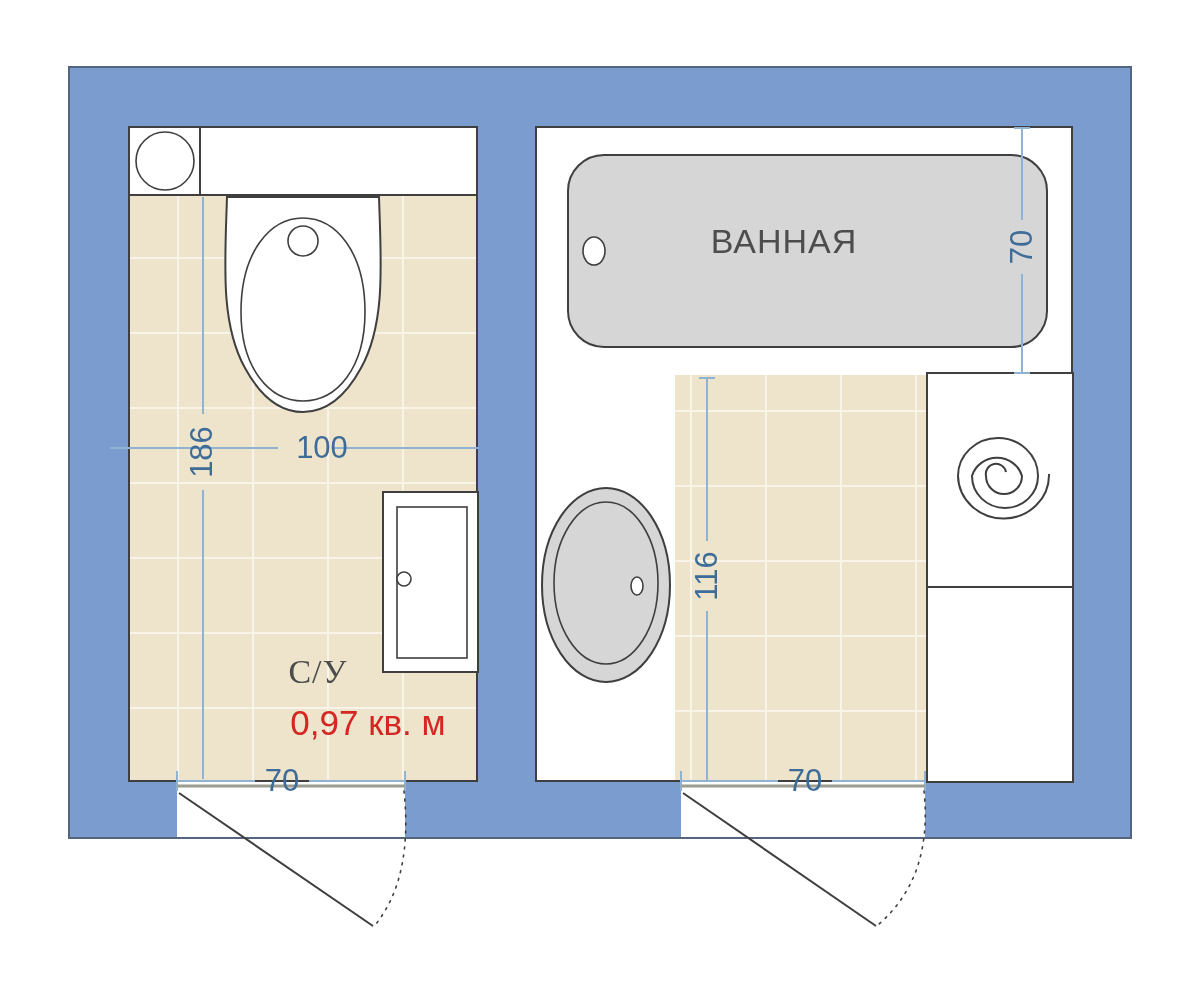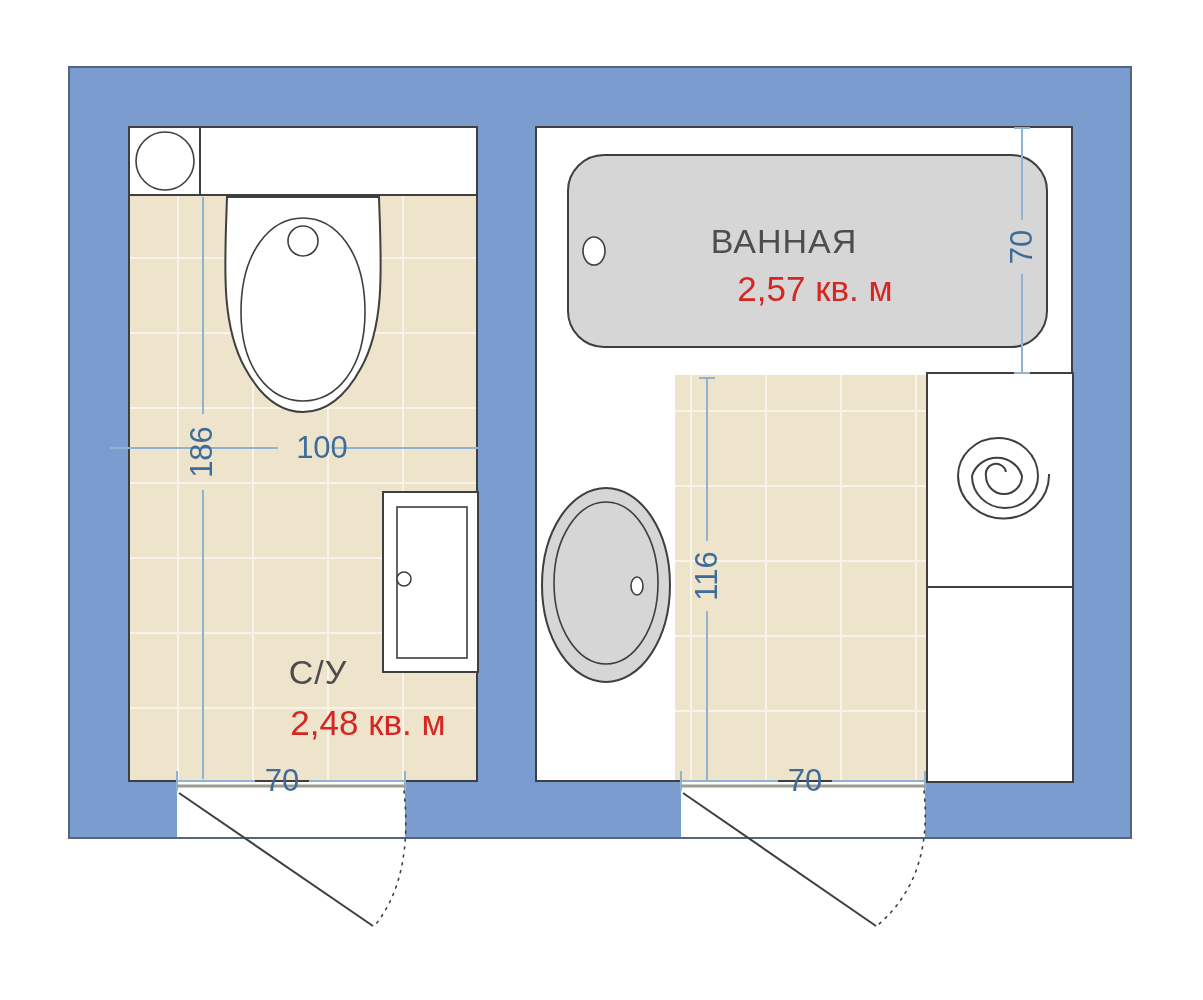--- a/index.html
+++ b/index.html
@@ -113,25 +113,24 @@
     <g>
       <path class="doorline" d="M179,793 L373,926"></path>
       <path class="doorarc" d="M404,791 Q413,877 376,924"></path>
     </g>
     <g>
       <path class="doorline" d="M683,793 L876,926"></path>
       <path class="doorarc" d="M924,791 Q933,877 879,924"></path>
     </g>
   </svg>
 
-  <div class="txt roomlbl" style="left:318px;top:672px;">С/У</div>
-  <div class="txt arealbl" style="left:368px;top:722px;">2,48 кв. м</div>
+  <div class="txt roomlbl" style="left:318px;top:672px;font-family:Liberation Serif, serif;">С/У</div>
+  <div class="txt arealbl" style="left:368px;top:722px;">0,97 кв. м</div>
 
   <div class="txt roomlbl" style="left:784px;top:241px;">ВАННАЯ</div>
-  <div class="txt arealbl" style="left:815px;top:288px;">2,57 кв. м</div>
 
   <div class="txt rot dimtxt" style="left:201px;top:452px;">186</div>
   <div class="txt dimtxt" style="left:322px;top:447px;">100</div>
   <div class="txt dimtxt" style="left:282px;top:780px;">70</div>
 
   <div class="txt rot dimtxt" style="left:1021px;top:247px;">70</div>
   <div class="txt rot dimtxt" style="left:706px;top:576px;">116</div>
   <div class="txt dimtxt" style="left:805px;top:780px;">70</div>
 
 </div>

